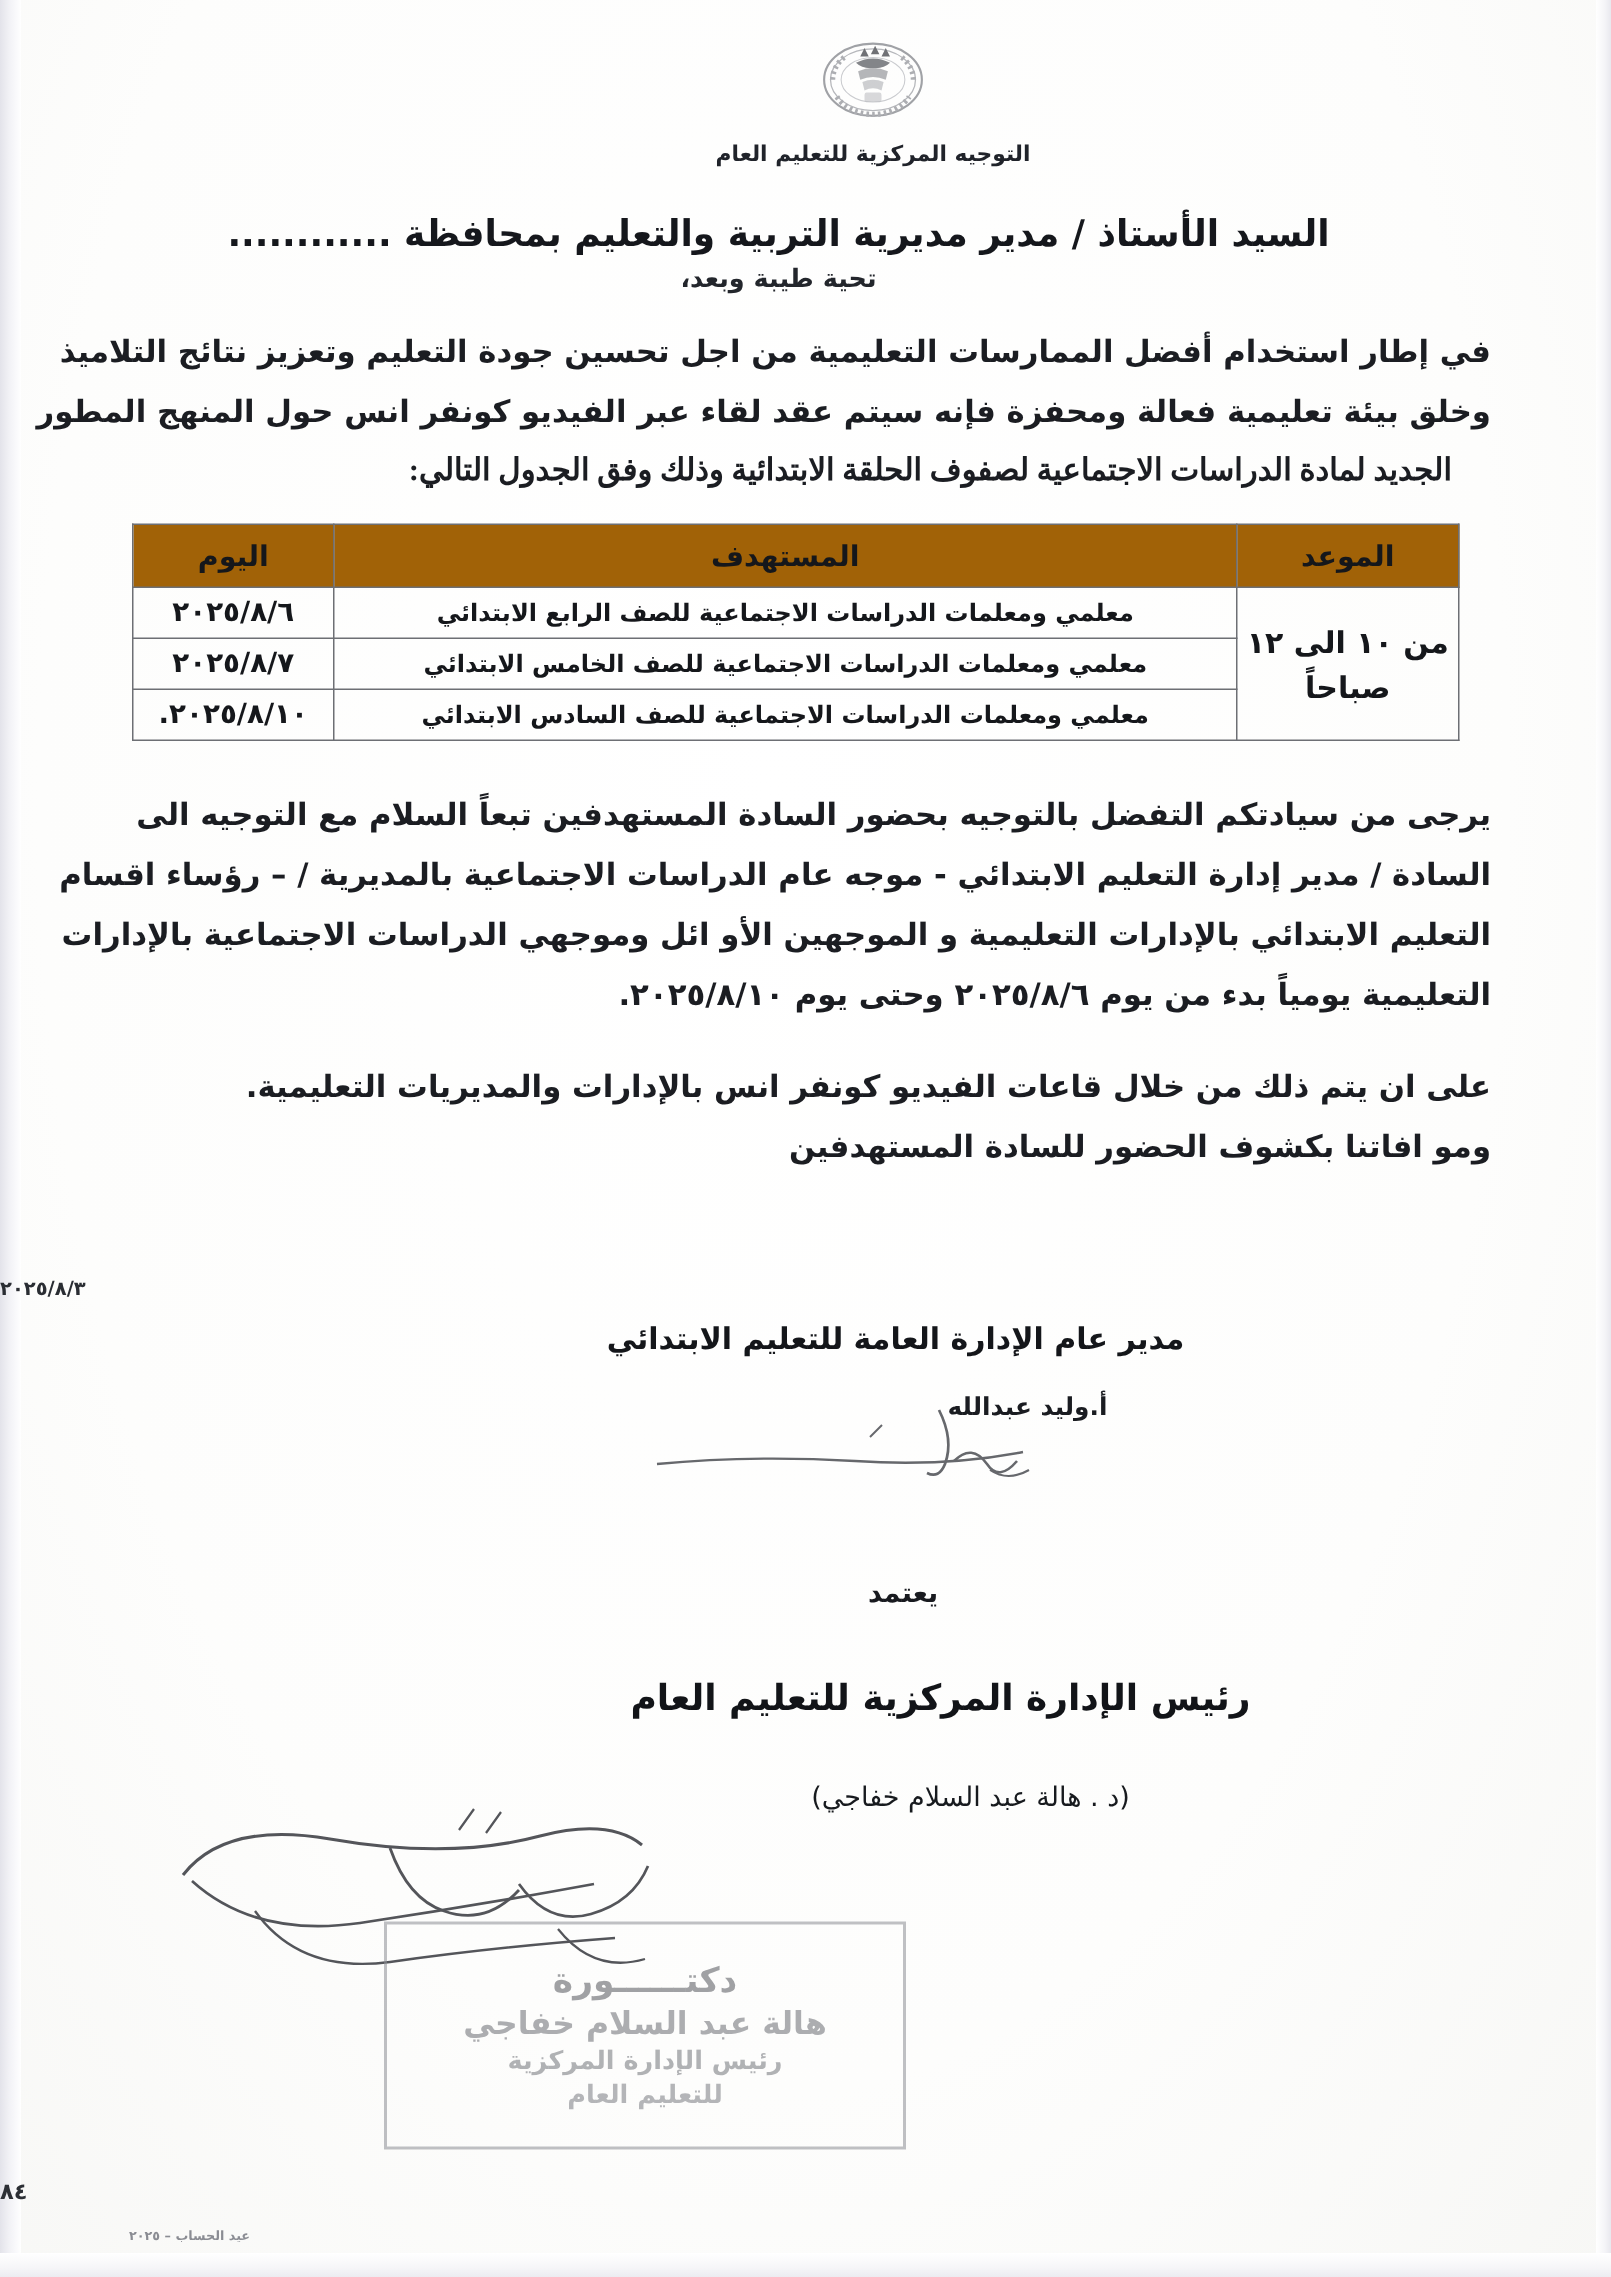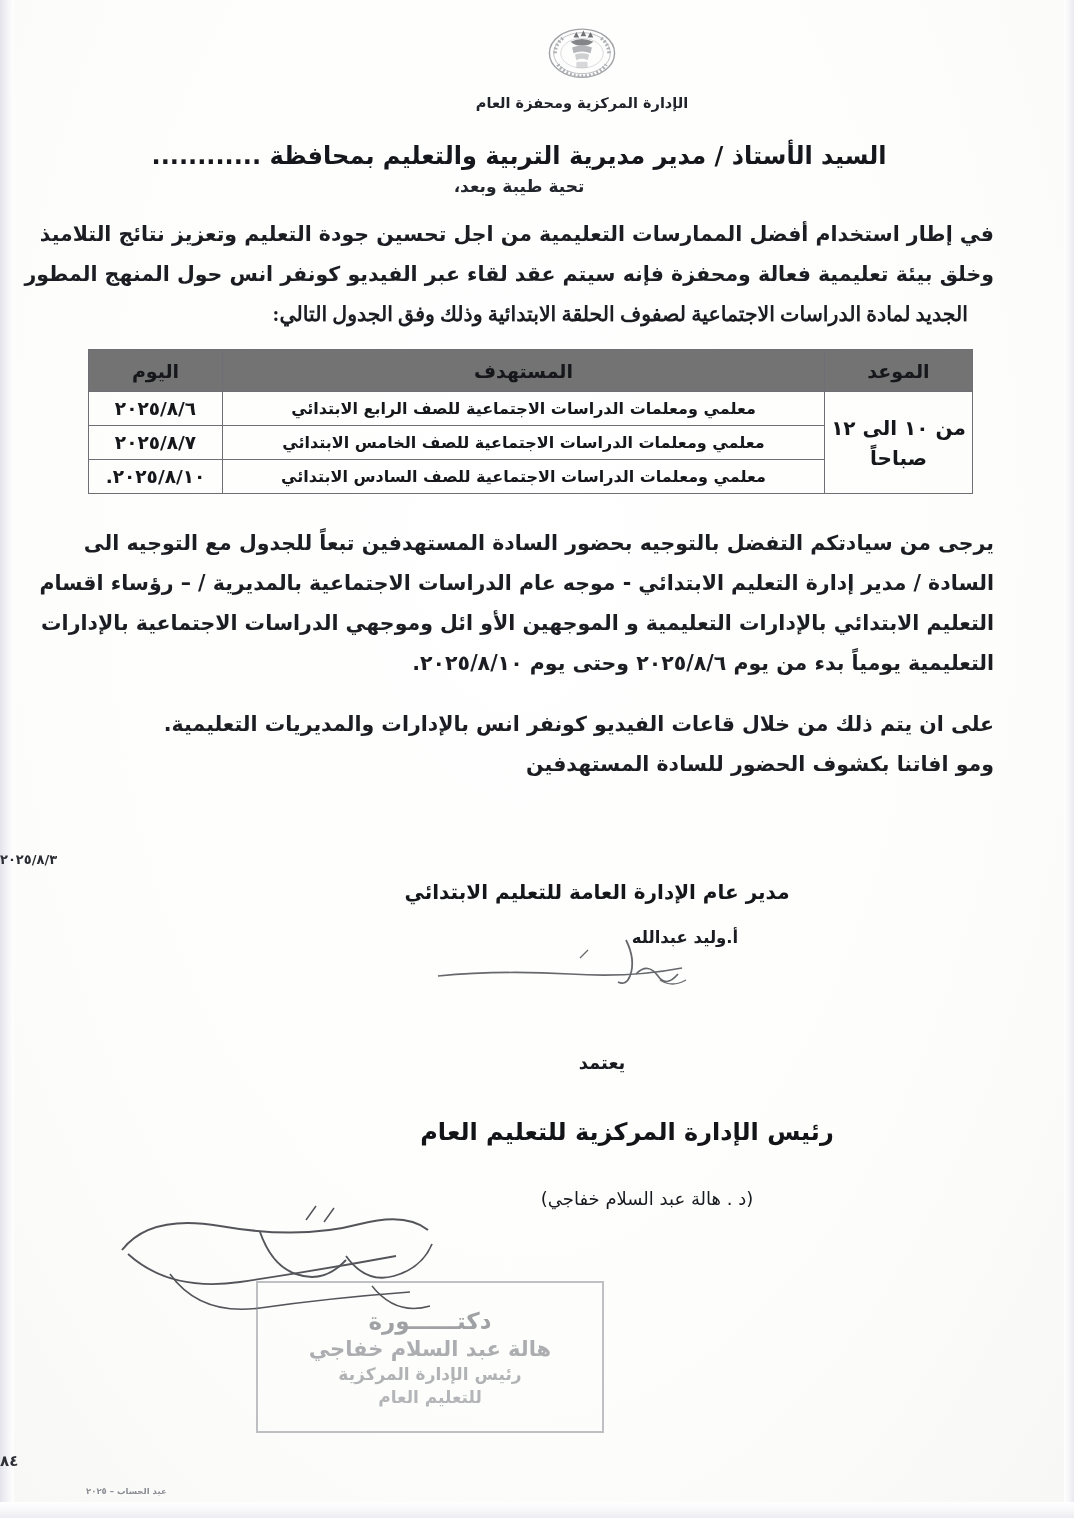--- a/index.html
+++ b/index.html
@@ -96,21 +96,21 @@
     table-layout: fixed;
   }
   .schedule-table td, .schedule-table th {
     border: 1.4px solid #6d6f74;
     padding: 4px 6px;
     text-align: center;
     vertical-align: middle;
     color: #15171b;
   }
   .schedule-table thead th {
-    background: #737373;
+    background: #a16207;
     font-size: 19px; font-weight: 700;
     height: 42px;
   }
   .col-time   { width: 148px; }
   .col-target { width: 602px; }
   .col-day    { width: 134px; }
   .cell-target { font-size: 16px; font-weight: 700; height: 34px; }
   .cell-day    { font-size: 18.5px; font-weight: 700; }
   .cell-time   { font-size: 20px; font-weight: 700; line-height: 1.5; }
 
@@ -203,21 +203,21 @@
         <ellipse cx="60" cy="44" rx="30" ry="21" fill="none" stroke="#b6b8bd" stroke-width="1"></ellipse>
         <path d="M48 22 L52 14 L56 22 Z M58 20 L62 12 L66 20 Z M68 22 L72 14 L76 22 Z" fill="#3a3c42"></path>
         <path d="M44 28 Q60 20 76 28 Q70 34 60 33 Q50 34 44 28 Z" fill="#55575d"></path>
         <path d="M46 36 Q60 30 74 36 L72 44 Q60 39 48 44 Z" fill="#77797f" opacity=".75"></path>
         <path d="M50 46 Q60 42 70 46 L68 54 Q60 50 52 54 Z" fill="#90929a" opacity=".6"></path>
         <rect x="52" y="56" width="16" height="9" rx="2" fill="#a6a8ae" opacity=".6"></rect>
         <path d="M22 44 a38 30 0 0 1 12 -22" fill="none" stroke="#8e9096" stroke-width="5" stroke-dasharray="2.5 3"></path>
         <path d="M98 44 a38 30 0 0 0 -12 -22" fill="none" stroke="#8e9096" stroke-width="5" stroke-dasharray="2.5 3"></path>
         <path d="M26 60 a38 30 0 0 0 68 0" fill="none" stroke="#8e9096" stroke-width="5" stroke-dasharray="2.5 3"></path>
       </svg>
-      <div class="org-name">الإدارة المركزية ومحفزة العام</div>
+      <div class="org-name">التوجيه المركزية للتعليم العام</div>
     </div>
   </div>
 
   <div class="addressee-block">
     <div class="addressee">السيد الأستاذ / مدير مديرية التربية والتعليم بمحافظة ............</div>
     <div class="salutation">تحية طيبة وبعد،</div>
   </div>
 
   <div class="body-text para-intro">
     <span class="line">في إطار استخدام أفضل الممارسات التعليمية من اجل تحسين جودة التعليم وتعزيز نتائج التلاميذ</span>
@@ -244,21 +244,21 @@
         <td class="cell-day">٢٠٢٥/٨/٧</td>
       </tr>
       <tr>
         <td class="cell-target">معلمي ومعلمات الدراسات الاجتماعية للصف السادس الابتدائي</td>
         <td class="cell-day">٢٠٢٥/٨/١٠.</td>
       </tr>
     </tbody>
   </table>
 
   <div class="body-text para-after-table">
-    <span class="line">يرجى من سيادتكم التفضل بالتوجيه بحضور السادة المستهدفين تبعاً للجدول مع التوجيه الى</span>
+    <span class="line">يرجى من سيادتكم التفضل بالتوجيه بحضور السادة المستهدفين تبعاً السلام مع التوجيه الى</span>
     <span class="line">السادة / مدير إدارة التعليم الابتدائي - موجه عام الدراسات الاجتماعية بالمديرية / – رؤساء اقسام</span>
     <span class="line">التعليم الابتدائي بالإدارات التعليمية و الموجهين الأو ائل وموجهي الدراسات الاجتماعية بالإدارات</span>
     <span class="line">التعليمية يومياً بدء من يوم ٢٠٢٥/٨/٦ وحتى يوم ٢٠٢٥/٨/١٠.</span>
   </div>
 
   <div class="body-text para-halls">
     <span class="ln line">على ان يتم ذلك من خلال قاعات الفيديو كونفر انس بالإدارات والمديريات التعليمية.</span>
     <span class="ln line">ومو افاتنا بكشوف الحضور للسادة المستهدفين</span>
   </div>
 

